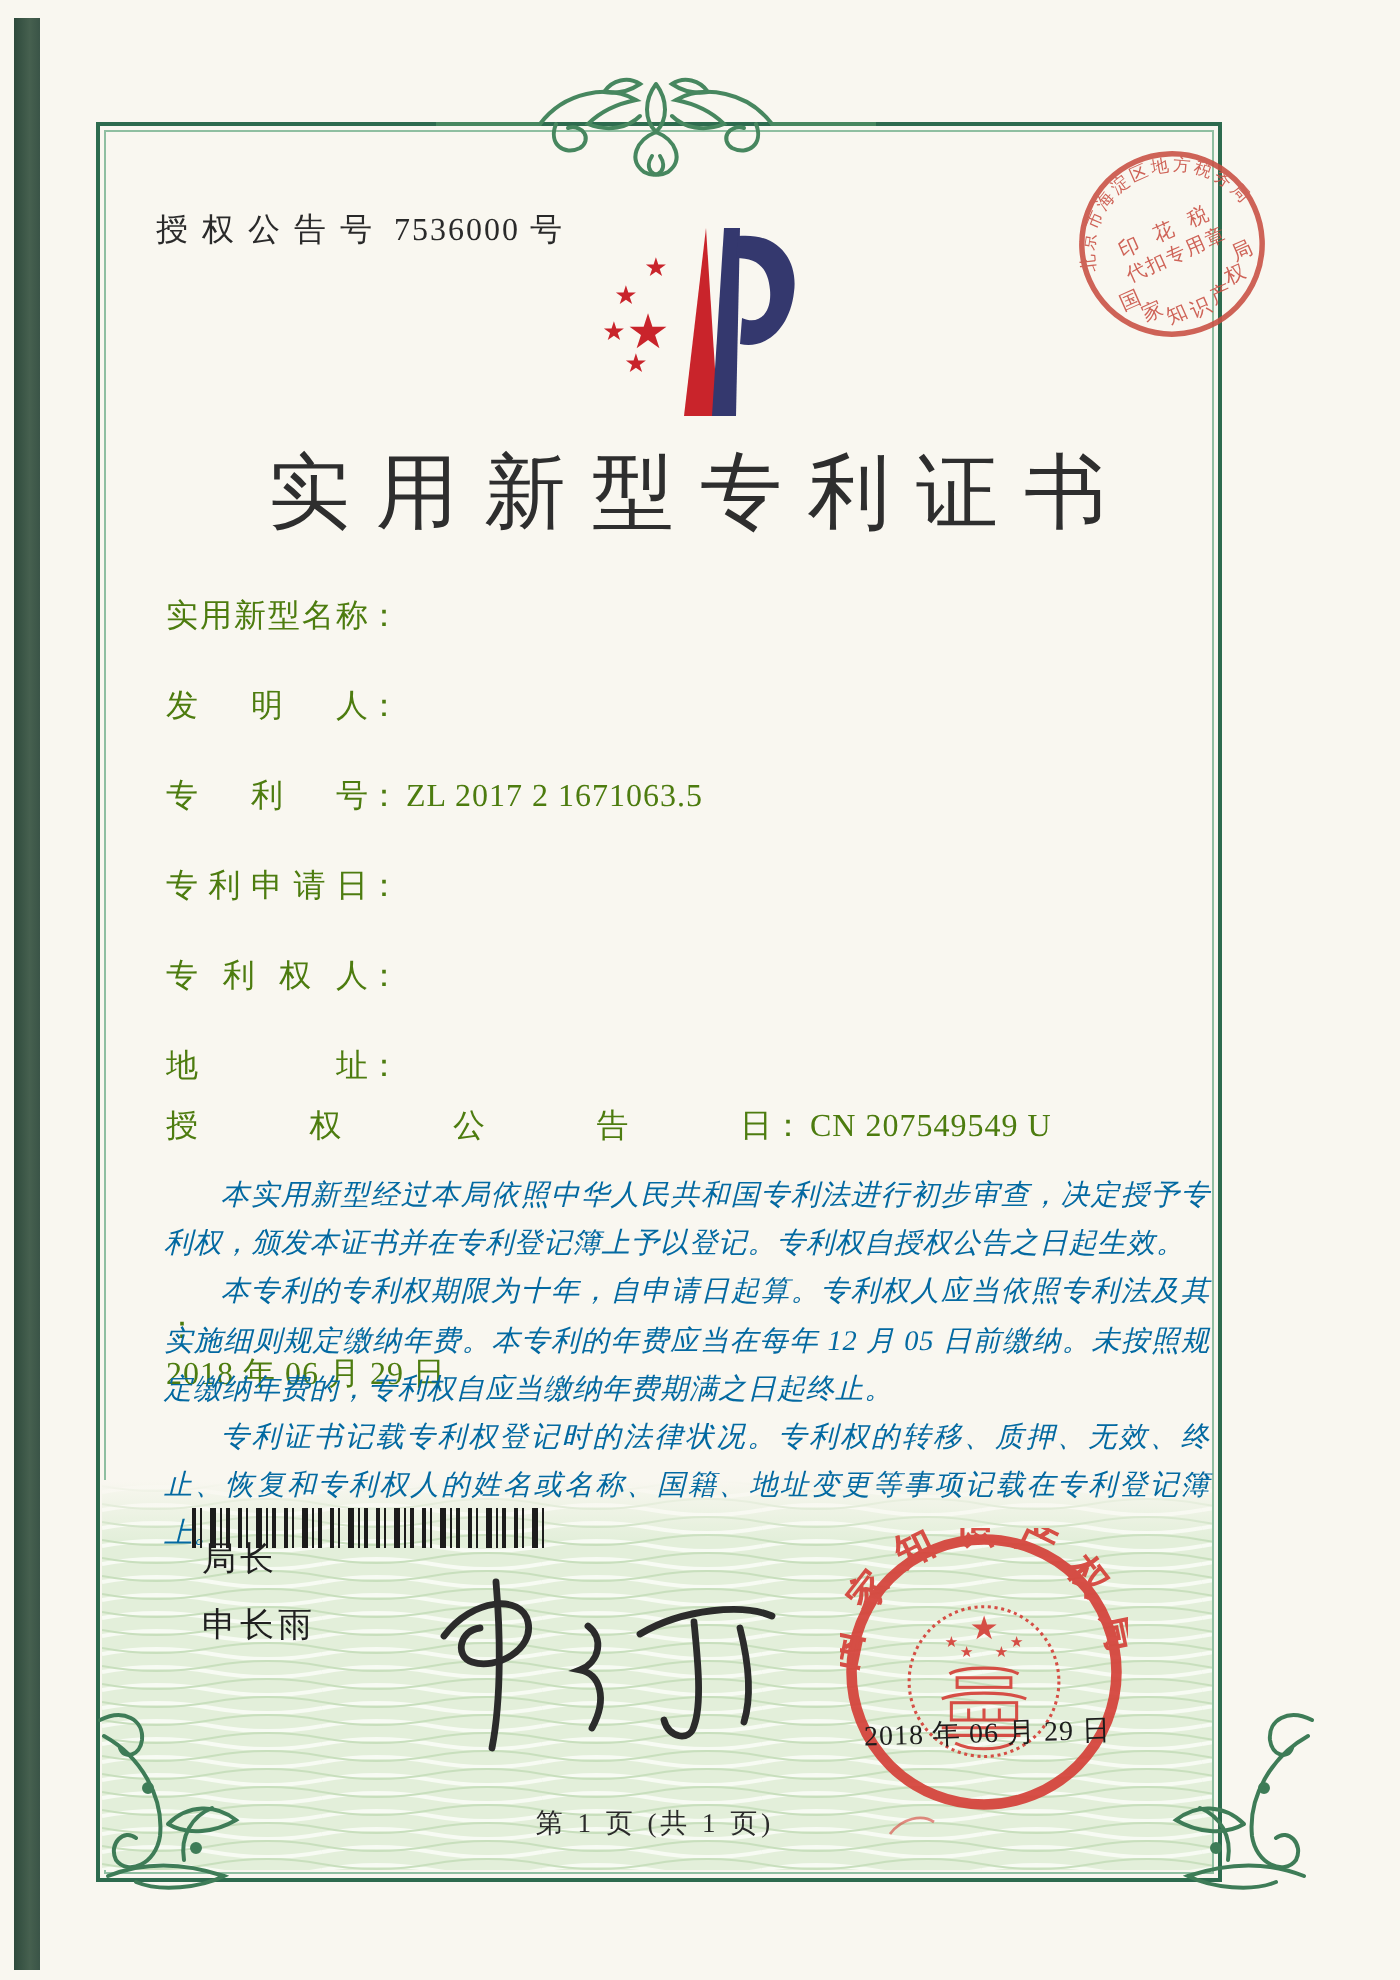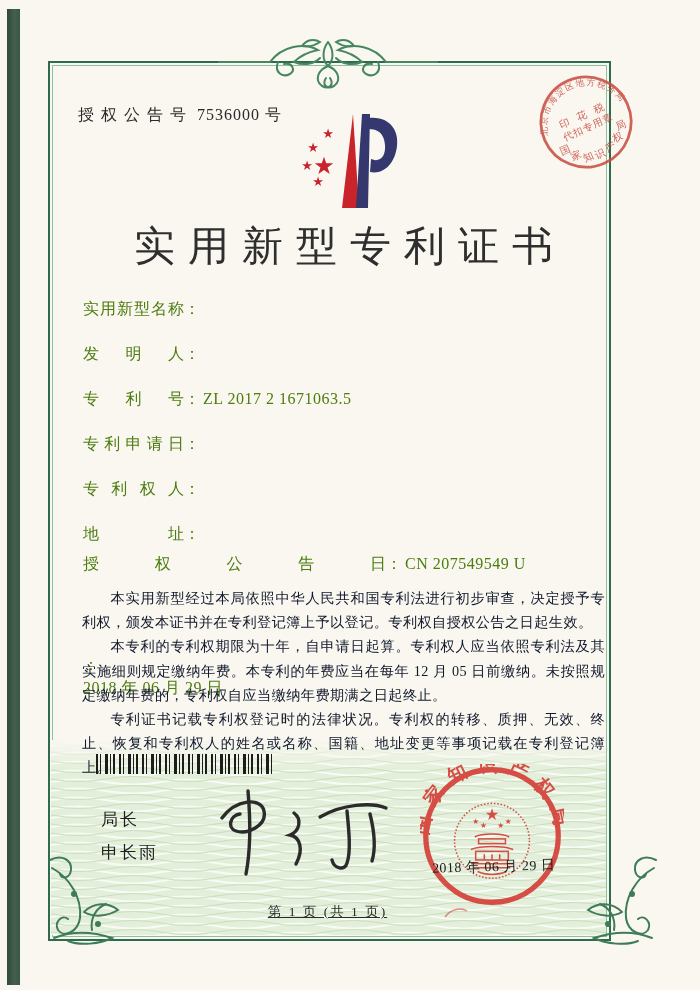--- a/index.html
+++ b/index.html
@@ -31,37 +31,37 @@
   .fields{position:absolute;left:83px;top:297px;width:524px;font-size:16px;color:#4d7c0f;}
   .field{display:flex;line-height:23px;margin-bottom:22px;align-items:flex-start;}
   .field.addr{margin-bottom:7px;}
   .flabel{flex:0 0 101px;text-align:justify;text-align-last:justify;}
   .fcolon{flex:0 0 auto;margin-right:3px;}
   .fvalue{flex:1;letter-spacing:.5px;}
   .fvalue.addr-val{max-width:404px;}
   .grant-left{display:inline-flex;width:303px;flex-direction:column;}
   .grant-right{display:inline-flex;flex:1;}
   .paras{position:absolute;left:82px;top:586px;width:523px;font-size:14.2px;
-    line-height:24.2px;color:#0f172a;text-align:justify;}
+    line-height:24.2px;color:#0369a1;text-align:justify;font-style:italic;}
   .paras p{margin:0;text-indent:2em;letter-spacing:.4px;}
   .barcode{position:absolute;left:96px;top:754px;width:178px;height:20px;
     background-image:repeating-linear-gradient(90deg,
       #1c1c1c 0 2px,transparent 2px 4px,#1c1c1c 4px 5px,transparent 5px 9px,
       #1c1c1c 9px 12px,transparent 12px 14px,#1c1c1c 14px 15px,transparent 15px 17px,
       #1c1c1c 17px 19px,transparent 19px 23px);}
-  .signoff{position:absolute;left:101px;top:808px;font-size:17px;color:#1f1f1f;letter-spacing:2px;}
+  .signoff{position:absolute;left:101px;top:768px;font-size:17px;color:#1f1f1f;letter-spacing:2px;}
   .signoff div{margin-bottom:10px;}
   .signature{position:absolute;left:200px;top:786px;width:205px;height:92px;}
   .seal{position:absolute;left:420px;top:764px;width:144px;height:144px;opacity:.93;}
   .issue-date{position:absolute;left:432px;top:858px;width:130px;font-size:14px;
     color:#1c1c1c;letter-spacing:.5px;transform:rotate(-1.5deg);white-space:nowrap;}
   .stamp{position:absolute;left:537px;top:73px;width:98px;height:98px;
     transform:rotate(-24deg);opacity:.88;}
   .footer{position:absolute;left:48px;top:903px;width:559px;text-align:center;
-    font-size:13.5px;color:#2a2a2a;letter-spacing:2px;text-decoration:underline;}
+    font-size:13.5px;color:#2a2a2a;letter-spacing:2px;}
   .orn-top{position:absolute;left:218px;top:36px;width:220px;height:56px;}
   .orn-bl{position:absolute;left:40px;top:838px;width:92px;height:108px;}
   .orn-br{position:absolute;left:574px;top:838px;width:92px;height:108px;transform:scaleX(-1);}
   .stray{position:absolute;left:443px;top:903px;width:26px;height:18px;}
 </style>
 </head>
 <body>
 
 <div class="edge-band"></div>
 

